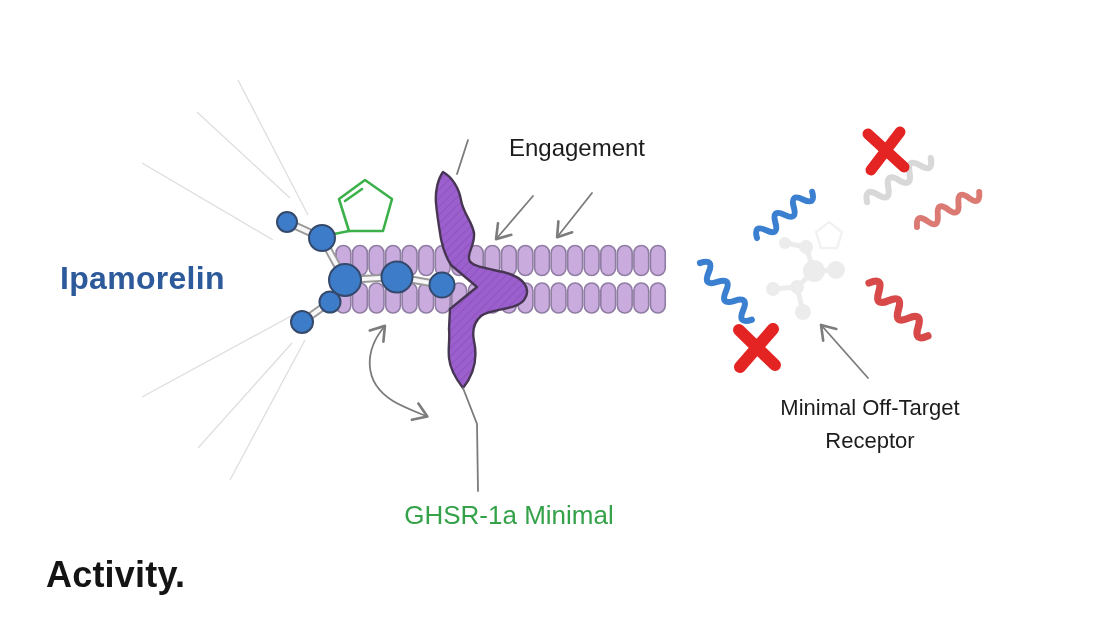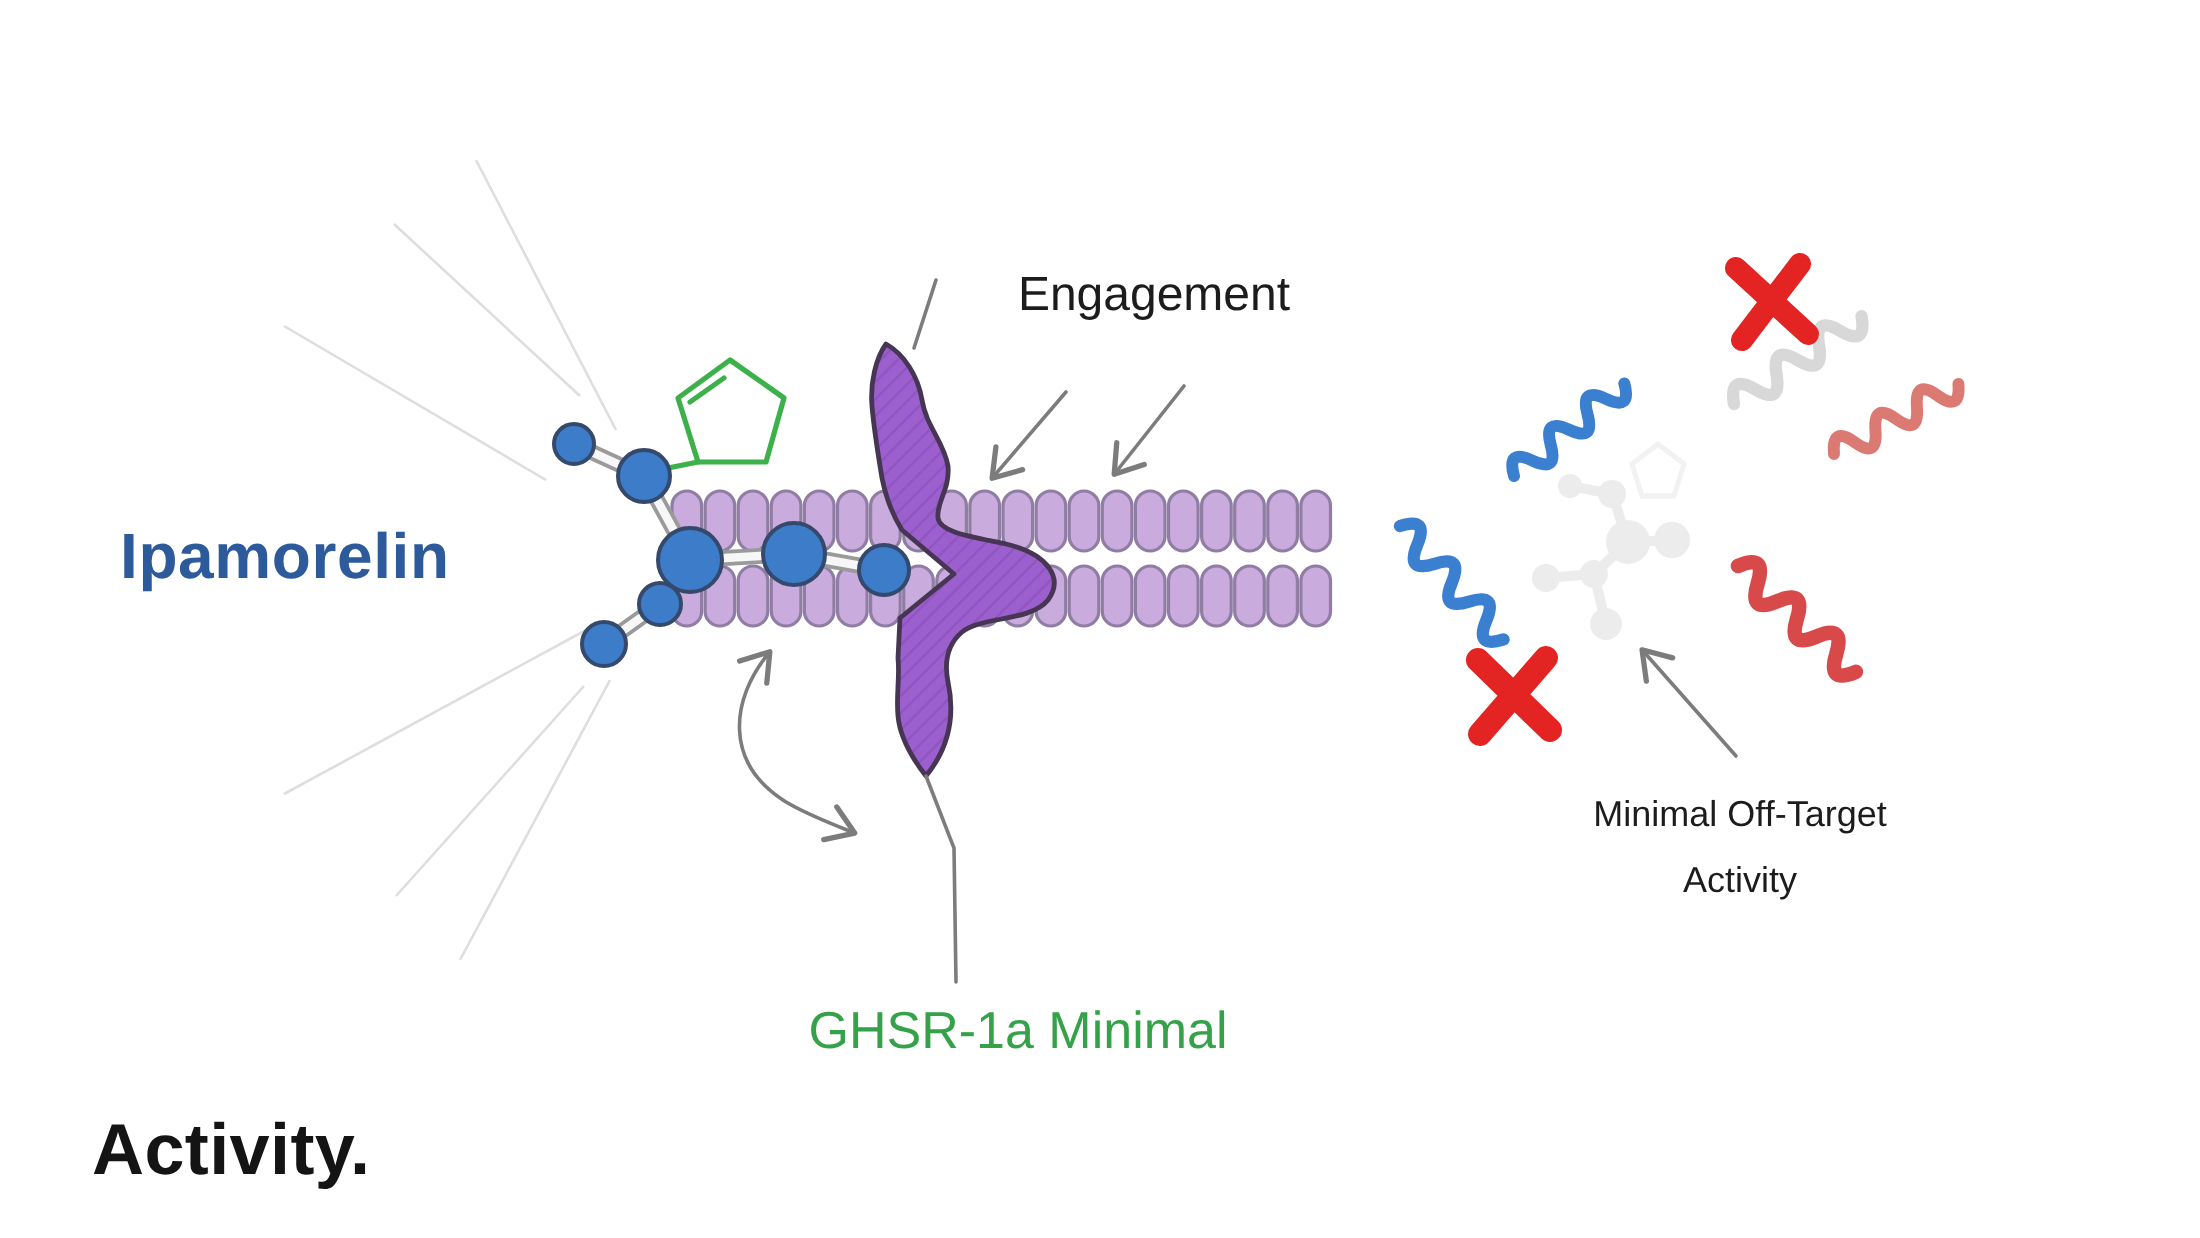--- a/index.html
+++ b/index.html
@@ -12,21 +12,21 @@
   .label-center{text-align:center;white-space:normal;}
   #ligand-label{
     left:60px;top:260px;font-size:32px;font-weight:700;
     color:var(--ligand-label);letter-spacing:.3px;
   }
   #engagement-label{
     left:466px;top:132px;width:222px;font-size:24px;line-height:31px;
     color:var(--text-dark);
   }
   #offtarget-label{
-    left:718px;top:391px;width:304px;font-size:18px;line-height:33px;
+    left:718px;top:391px;width:304px;font-size:22px;line-height:33px;
     color:var(--text-dark);
   }
   #receptor-label{
     left:378px;top:500px;width:262px;font-size:26px;
     color:var(--receptor-label);
   }
   #logo{
     left:46px;top:554px;font-size:36px;font-weight:600;
     color:var(--logo-color);letter-spacing:.2px;
   }
@@ -214,19 +214,19 @@
   </svg>
 
   <div class="label" id="ligand-label">Ipamorelin</div>
 
   <div class="label label-center" id="engagement-label">
     <div>Engagement</div>
   </div>
 
   <div class="label label-center" id="offtarget-label">
     <div>Minimal Off-Target</div>
-    <div>Activity</div>
+    <div>Receptor</div>
   </div>
 
   <div class="label label-center" id="receptor-label">GHSR-1a Minimal</div>
 
   <div class="label" id="logo">Activity.</div>
 </div>
 
 </body></html>

